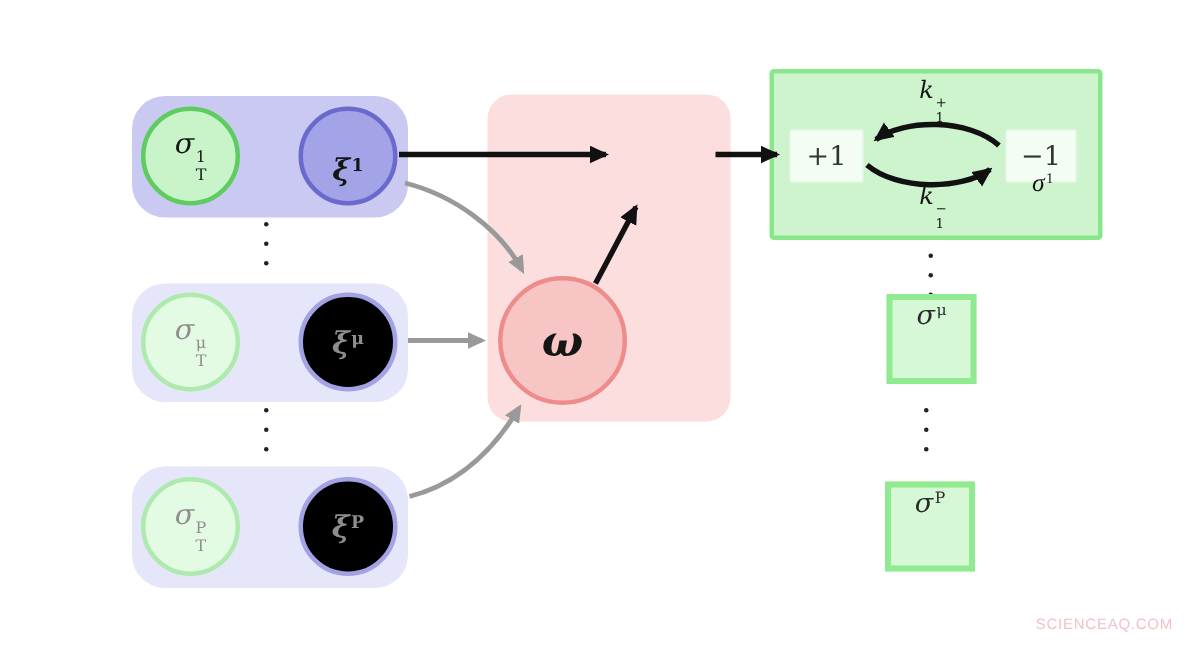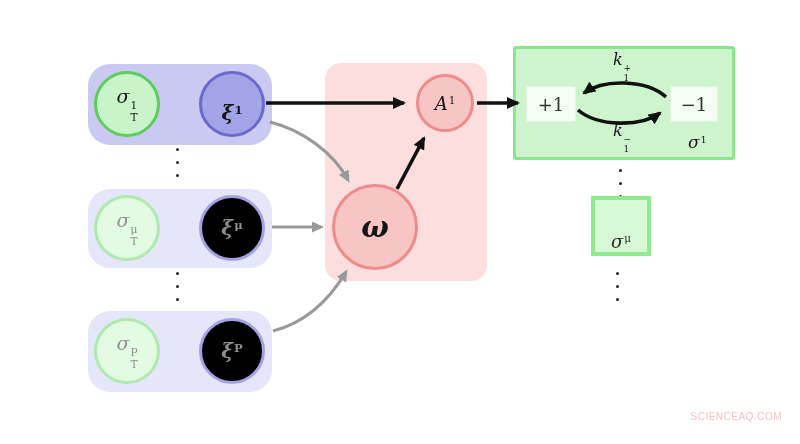--- a/index.html
+++ b/index.html
@@ -31,21 +31,21 @@
   
   .proc-box { background:#fcdede; border-radius:16px; }
   .proc-c { background:#f8c5c5; border:3px solid #ee8c8c; }
 
   
   .state-box { background:#cdf4cd; border:3px solid #89e689; border-radius:3px; }
   .state-chip { background:#f3fdf3; border:1px solid #e0f6e0; border-radius:2px;
                 display:flex; align-items:center; justify-content:center;
                 font-size:18px; color:#333; font-style:normal; }
   .mini-state { background:#d6f8d6; border:4px solid #90ea90;
-                display:flex; align-items:flex-end; justify-content:center; }
+                display:flex; align-items:flex-start; justify-content:center; }
 
   
   .vdots { display:flex; flex-direction:column; align-items:center; gap:10px; }
   .vdots i { width:3px; height:3px; background:#222; border-radius:50%; }
 
   
   svg.arrows { position:absolute; left:0; top:0; pointer-events:none; }
 
   .watermark { font-family:"Liberation Sans","DejaVu Sans",sans-serif;
                font-size:10px; letter-spacing:0.5px; color:#f0c3c6; }
@@ -98,23 +98,20 @@
             <span>T</span>
           </span></span>
     </div>
     <div class="abs circle xi-c" style="left:111px; top:7px; width:66px; height:66px;">
       <span class="math bold" style="font-size:20px;"><span>ξ</span><span class="msup">P</span></span>
     </div>
   </div>
 
   <div class="abs proc-box" style="left:325px; top:63px; width:162px; height:218px;"></div>
 
-  <div class="abs circle proc-c" style="left:416px; top:74px; width:58px; height:58px;">
-    <span class="math" style="font-size:18px;"><span>A</span><span class="msup">1</span></span>
-  </div>
 
   <div class="abs circle proc-c" style="left:332px; top:184px; width:86px; height:86px;">
     <span class="math bold" style="font-size:29px;"><span>ω</span></span>
   </div>
 
   <div class="abs state-box" style="left:513px; top:46px; width:222px; height:114px;"></div>
 
   <div class="abs math" style="left:598px; top:50px; width:48px; text-align:center; font-size:16px;"><span>k</span><span class="mstack">
         <span>+</span>
         <span>1</span>
@@ -126,38 +123,41 @@
 
   <div class="abs state-chip" style="left:670px; top:86px; width:48px; height:36px;">
       <span>−1</span>
     </div>
 
   <div class="abs math" style="left:598px; top:121px; width:48px; text-align:center; font-size:16px;"><span>k</span><span class="mstack">
         <span>−</span>
         <span>1</span>
       </span></div>
 
-  <div class="abs math" style="left:688px; top:132px; font-size:17px;"><span>σ</span><span class="msup">1</span></div>
+  <div class="abs math" style="left:688px; top:112px; font-size:17px;font-family:Liberation Serif, serif;"><span>σ</span><span class="msup">1</span></div>
 
   <div class="abs vdots" style="left:619px; top:169px;">
       <i></i>
       <i></i>
       <i></i>
     </div>
 
   <div class="abs mini-state" style="left:591px; top:196px; width:60px; height:60px;">
     <span class="math" style="font-size:18px; color:#2a2a2a;"><span>σ</span><span class="msup">μ</span></span>
   </div>
 
   <div class="abs vdots" style="left:616px; top:272px;">
       <i></i>
       <i></i>
       <i></i>
     </div>
 
+  <div class="abs mini-state" style="left:590px; top:321px; width:60px; height:60px;">
+    <span class="math" style="font-size:18px; color:#2a2a2a;"><span>σ</span><span class="msup">P</span></span>
+  </div>
 
   <svg class="arrows" width="800" height="444" viewBox="0 0 800 444">
     <defs>
       <marker id="ab" markerUnits="userSpaceOnUse" markerWidth="16" markerHeight="14" refX="11" refY="6" orient="auto">
         <path d="M0,0 L13,6 L0,12 Z" fill="#111111"></path>
       </marker>
       <marker id="ag" markerUnits="userSpaceOnUse" markerWidth="15" markerHeight="13" refX="9" refY="5.5" orient="auto">
         <path d="M0,0 L12,5.5 L0,11 Z" fill="#999999"></path>
       </marker>
     </defs>

